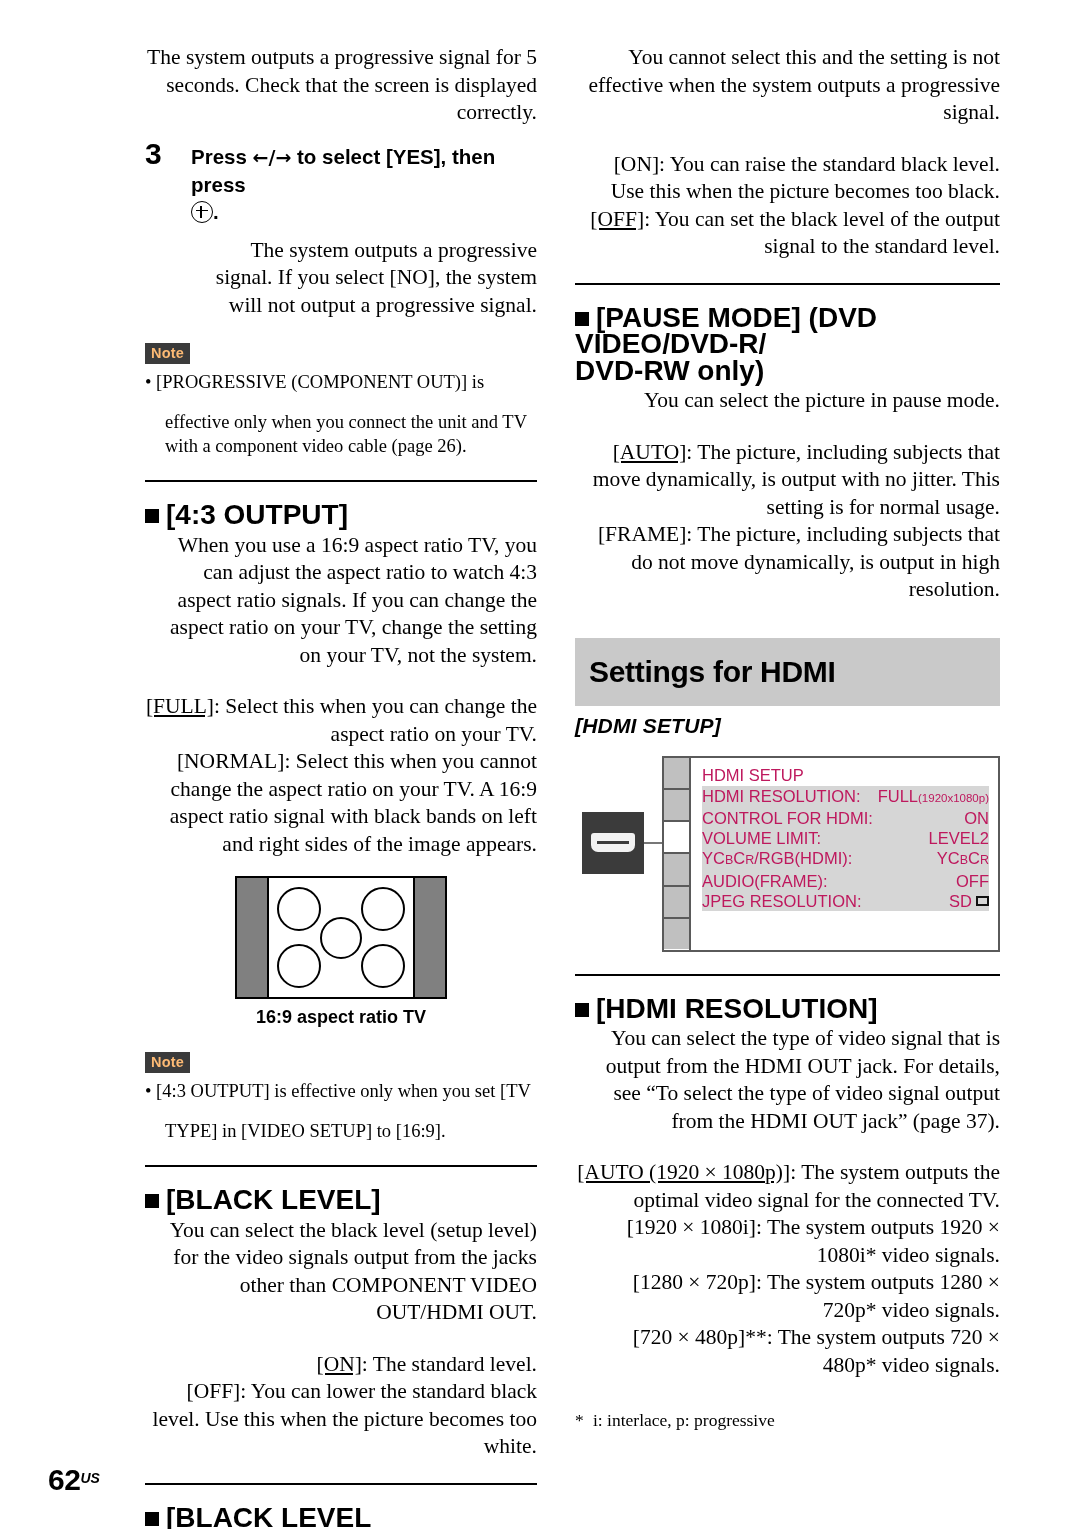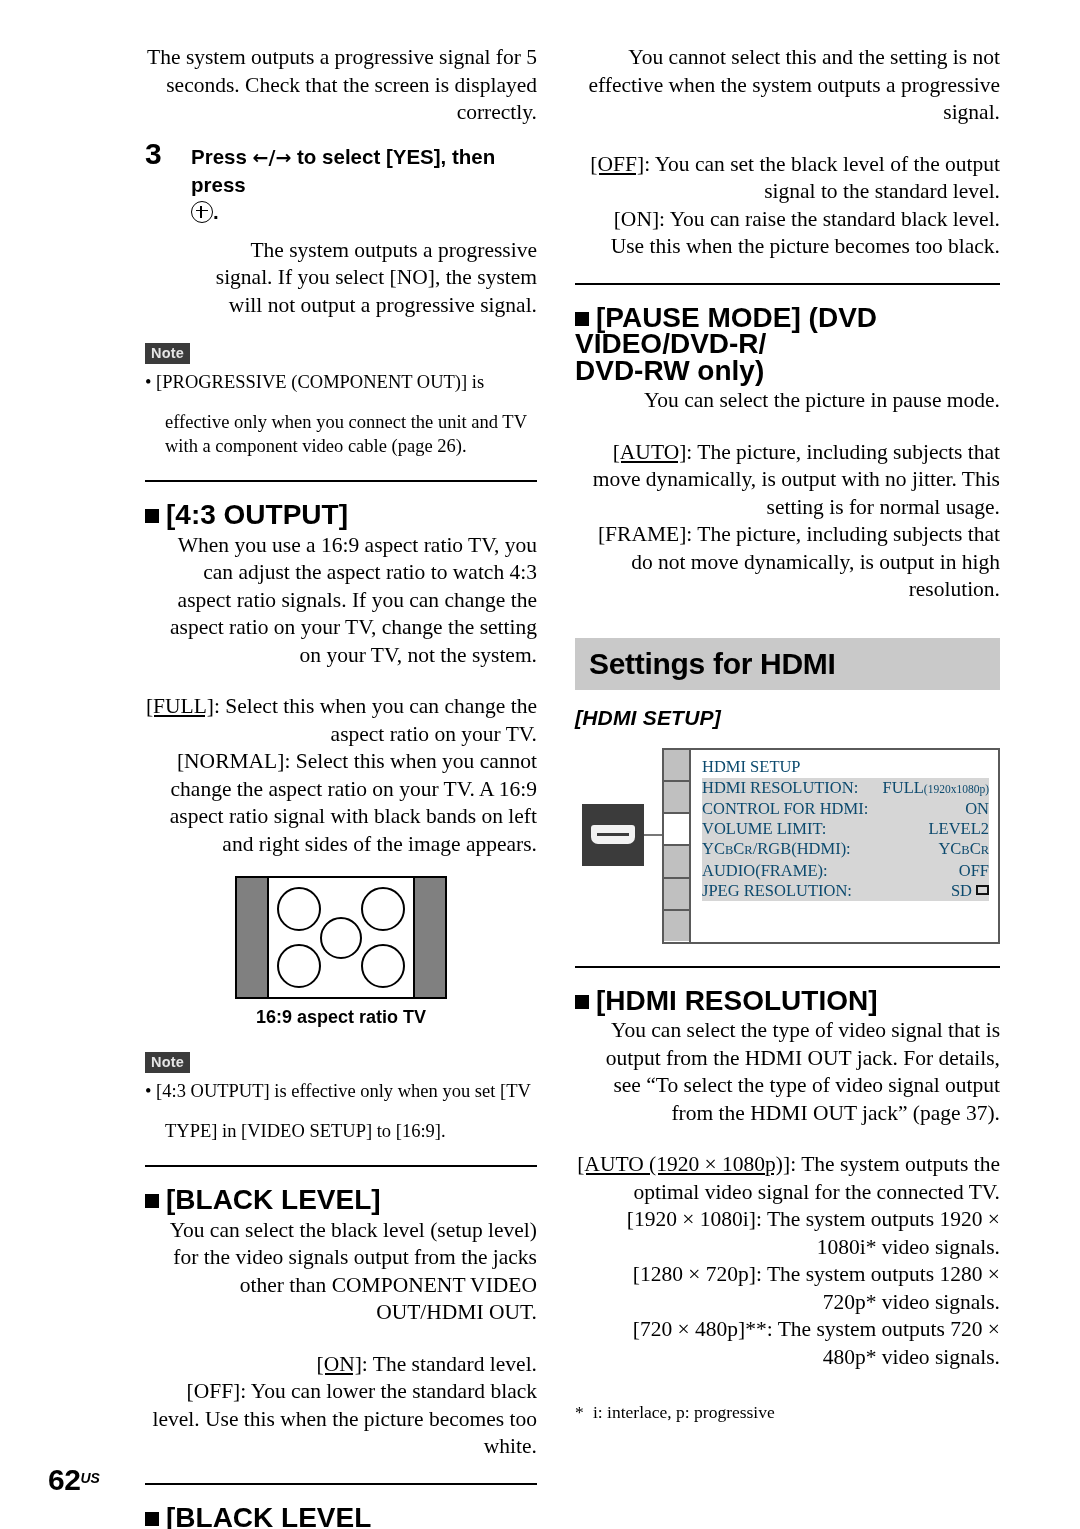--- a/index.html
+++ b/index.html
@@ -76,21 +76,21 @@
     position: absolute;
     background: #000;
   }
   .enter-gly::before { left: 4px; right: 4px; top: 8.2px; height: 1.6px; }
   .enter-gly::after  { top: 4px; bottom: 4px; left: 8.2px; width: 1.6px; }
 
   
   .note-badge {
     display: inline-block;
     background: #3b3b3b;
-    color: #e5e5e5;
+    color: #fdba74;
     font-family: "Liberation Sans", sans-serif;
     font-size: 14.5px;
     font-weight: bold;
     line-height: 14px;
     padding: 3px 6px 4px 6px;
     letter-spacing: 0.2px;
   }
   .note-body {
     font-size: 18.5px;
     line-height: 24px;
@@ -124,25 +124,25 @@
     margin-right: 7px;
     vertical-align: 1px;
   }
 
   
   .u { text-decoration: underline; text-underline-offset: 2px; }
 
   
   .band {
     background: #c9c9c9;
-    height: 52px;
+    height: 68px;
     width: 425px;
     display: flex;
     align-items: center;
-    margin-bottom: 16px;
+    margin-bottom: 8px;
   }
   .band-title {
     font-family: "Liberation Sans", sans-serif;
     font-weight: bold;
     font-size: 30px;
     letter-spacing: -0.3px;
     padding-left: 14px;
   }
   .sub-ital {
     font-family: "Liberation Sans", sans-serif;
@@ -264,24 +264,24 @@
     flex: 1;
     background: #c0c0c0;
     border-bottom: 2px solid #5a5a5a;
     box-sizing: border-box;
   }
   .osd-tab:last-child { border-bottom: none; }
   .osd-tab.sel { background: #ffffff; }
   .osd-body {
     flex: 1;
     padding: 7px 9px 0 11px;
-    font-family: Liberation Serif, serif;
+    font-family: Liberation Sans, sans-serif;
     font-size: 16.5px;
     line-height: 20.2px;
-    color: #0c4a6e;
+    color: #be185d;
   }
   .osd-title { margin-bottom: 1px; }
   .osd-list { background: #d6d6d6; padding: 0; }
   .osd-row {
     display: flex;
     justify-content: space-between;
     align-items: baseline;
     white-space: nowrap;
   }
   .osd-row .val { text-align: right; }
@@ -394,22 +394,22 @@
     </div>
 
   </div>
 
   <div class="col col-right">
 
     <p class="para">You cannot select this and the setting is not effective when the system outputs a progressive signal.</p>
 
     <div class="gap-md"></div>
 
+    <p class="para"><span>[ON]</span><span>: You can raise the standard black level. Use this when the picture becomes too black.</span></p>
     <p class="para"><span class="u">[OFF]</span><span>: You can set the black level of the output signal to the standard level.</span></p>
-    <p class="para"><span>[ON]</span><span>: You can raise the standard black level. Use this when the picture becomes too black.</span></p>
 
     <hr class="rule rule-right">
 
     <div>
       <div class="sq-head"><span class="sq"></span><span>[PAUSE MODE] (DVD VIDEO/DVD-R/</span><br><span>DVD-RW only)</span></div>
       <p class="para">You can select the picture in pause mode.</p>
       <div class="gap-md"></div>
       <p class="para"><span class="u">[AUTO]</span><span>: The picture, including subjects that move dynamically, is output with no jitter. This setting is for normal usage.</span></p>
       <p class="para"><span>[FRAME]</span><span>: The picture, including subjects that do not move dynamically, is output in high resolution.</span></p>
     </div>

